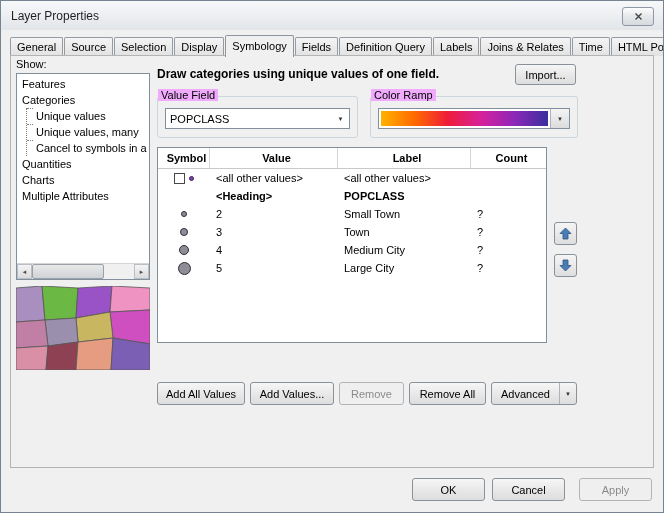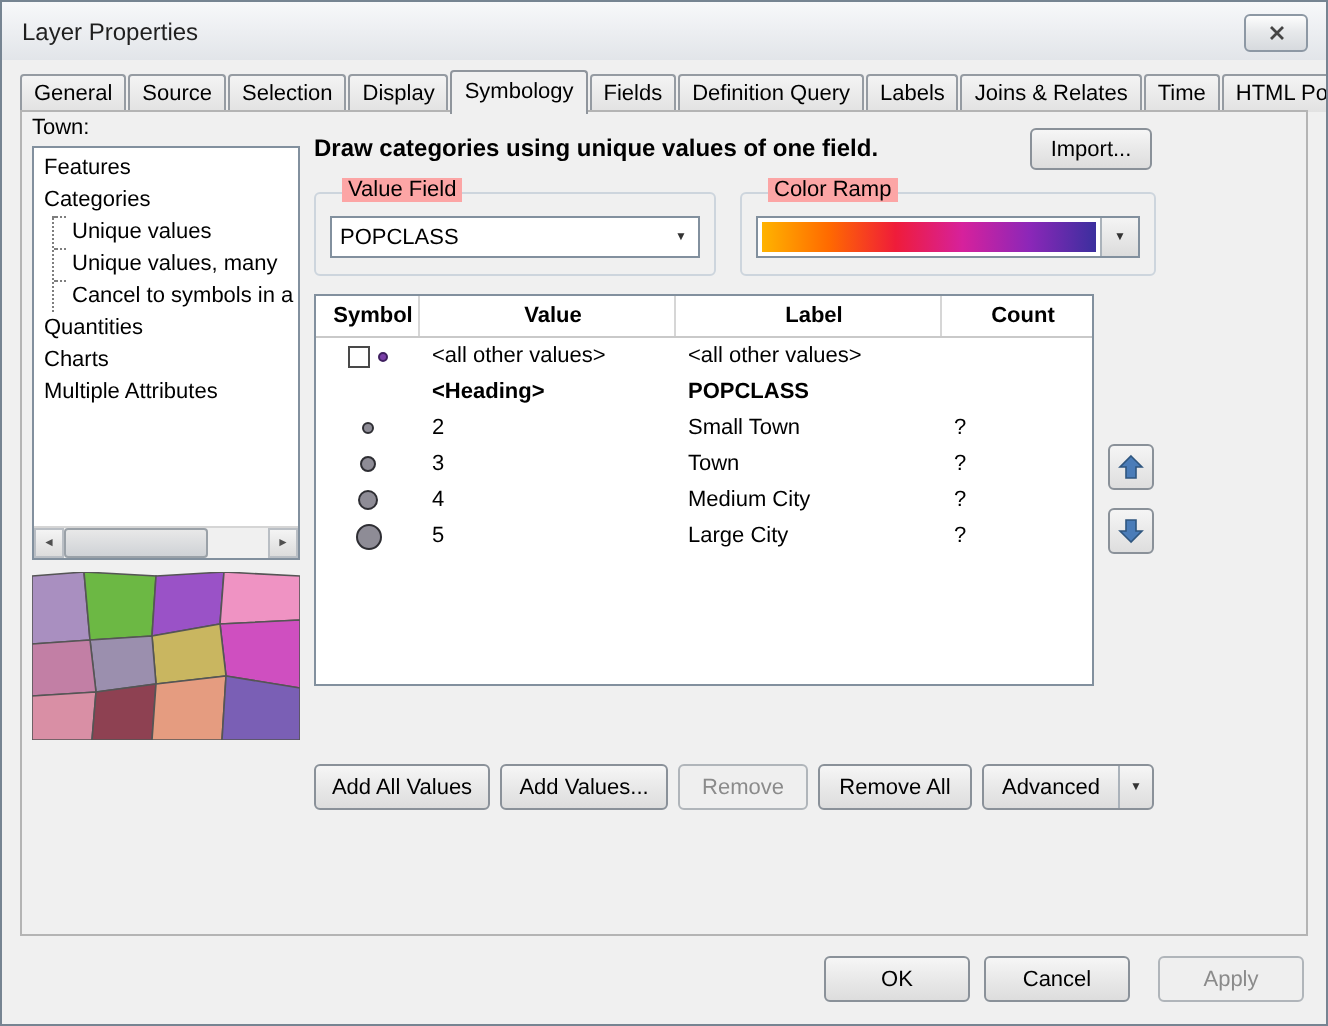--- a/index.html
+++ b/index.html
@@ -36,21 +36,21 @@
   .map-preview svg{display:block;}
 
   .heading{left:146px;top:11px;width:350px;font-weight:bold;font-size:12px;}
   .btn{display:flex;align-items:center;justify-content:center;border:1px solid #8a9199;border-radius:3px;background:linear-gradient(#f6f6f6,#eaeaea 45%,#dddddd);font-size:11px;cursor:default;box-sizing:border-box;}
   .btn.disabled{color:#8b8b8b;background:#efefef;border-color:#b0b5ba;}
   .import-btn{left:504px;top:8px;width:61px;height:21px;}
 
   .group{border:1px solid #cdd5dd;border-radius:3px;}
   .group-vf{left:146px;top:40px;width:201px;height:42px;}
   .group-cr{left:359px;top:40px;width:208px;height:42px;}
-  .group .legend{position:absolute;top:-8px;left:13px;background:#fca5a5;padding:0 3px;}
+  .group .legend{position:absolute;top:-8px;left:0;background:#f0abfc;padding:0 3px;}
   .combo{position:absolute;left:7px;right:7px;top:11px;height:21px;background:#fff;border:1px solid #82909e;display:flex;align-items:center;box-sizing:border-box;}
   .combo .combo-text{flex:1;padding:0 4px;white-space:nowrap;overflow:hidden;}
   .combo .combo-arrow{width:17px;align-self:stretch;display:flex;align-items:center;justify-content:center;font-size:6px;color:#333;}
   .ramp-swatch{flex:1;align-self:stretch;margin:2px;}
   .combo .arrow-btn{width:18px;align-self:stretch;display:flex;align-items:center;justify-content:center;font-size:6px;color:#333;background:linear-gradient(#f4f4f4,#dcdcdc);border-left:1px solid #aab2ba;}
 
   .valtable{left:146px;top:91px;width:390px;height:196px;background:#fff;border:1px solid #82909e;overflow:hidden;}
   .thead{display:grid;grid-template-columns:52px 128px 133px 1fr;height:20px;border-bottom:1px solid #c9c9c9;}
   .th{font-weight:bold;line-height:20px;padding-left:6px;border-right:1px solid #d6d6d6;white-space:nowrap;text-align:center;}
   .th:last-child{border-right:none;}
@@ -107,21 +107,21 @@
     <div class="tab">Fields</div>
     <div class="tab">Definition Query</div>
     <div class="tab">Labels</div>
     <div class="tab">Joins &amp; Relates</div>
     <div class="tab">Time</div>
     <div class="tab">HTML Popup</div>
   </div>
 
   <div class="pane">
 
-    <div class="show-label">Town:</div>
+    <div class="show-label">Show:</div>
 
     <div class="listbox">
       <div class="tree-item bold">Features</div>
       <div class="tree-item bold">Categories</div>
       <div class="tree-sub">
         <div class="tree-item">
             <span>Unique values</span>
           </div>
         <div class="tree-item">
             <span>Unique values, many</span>

